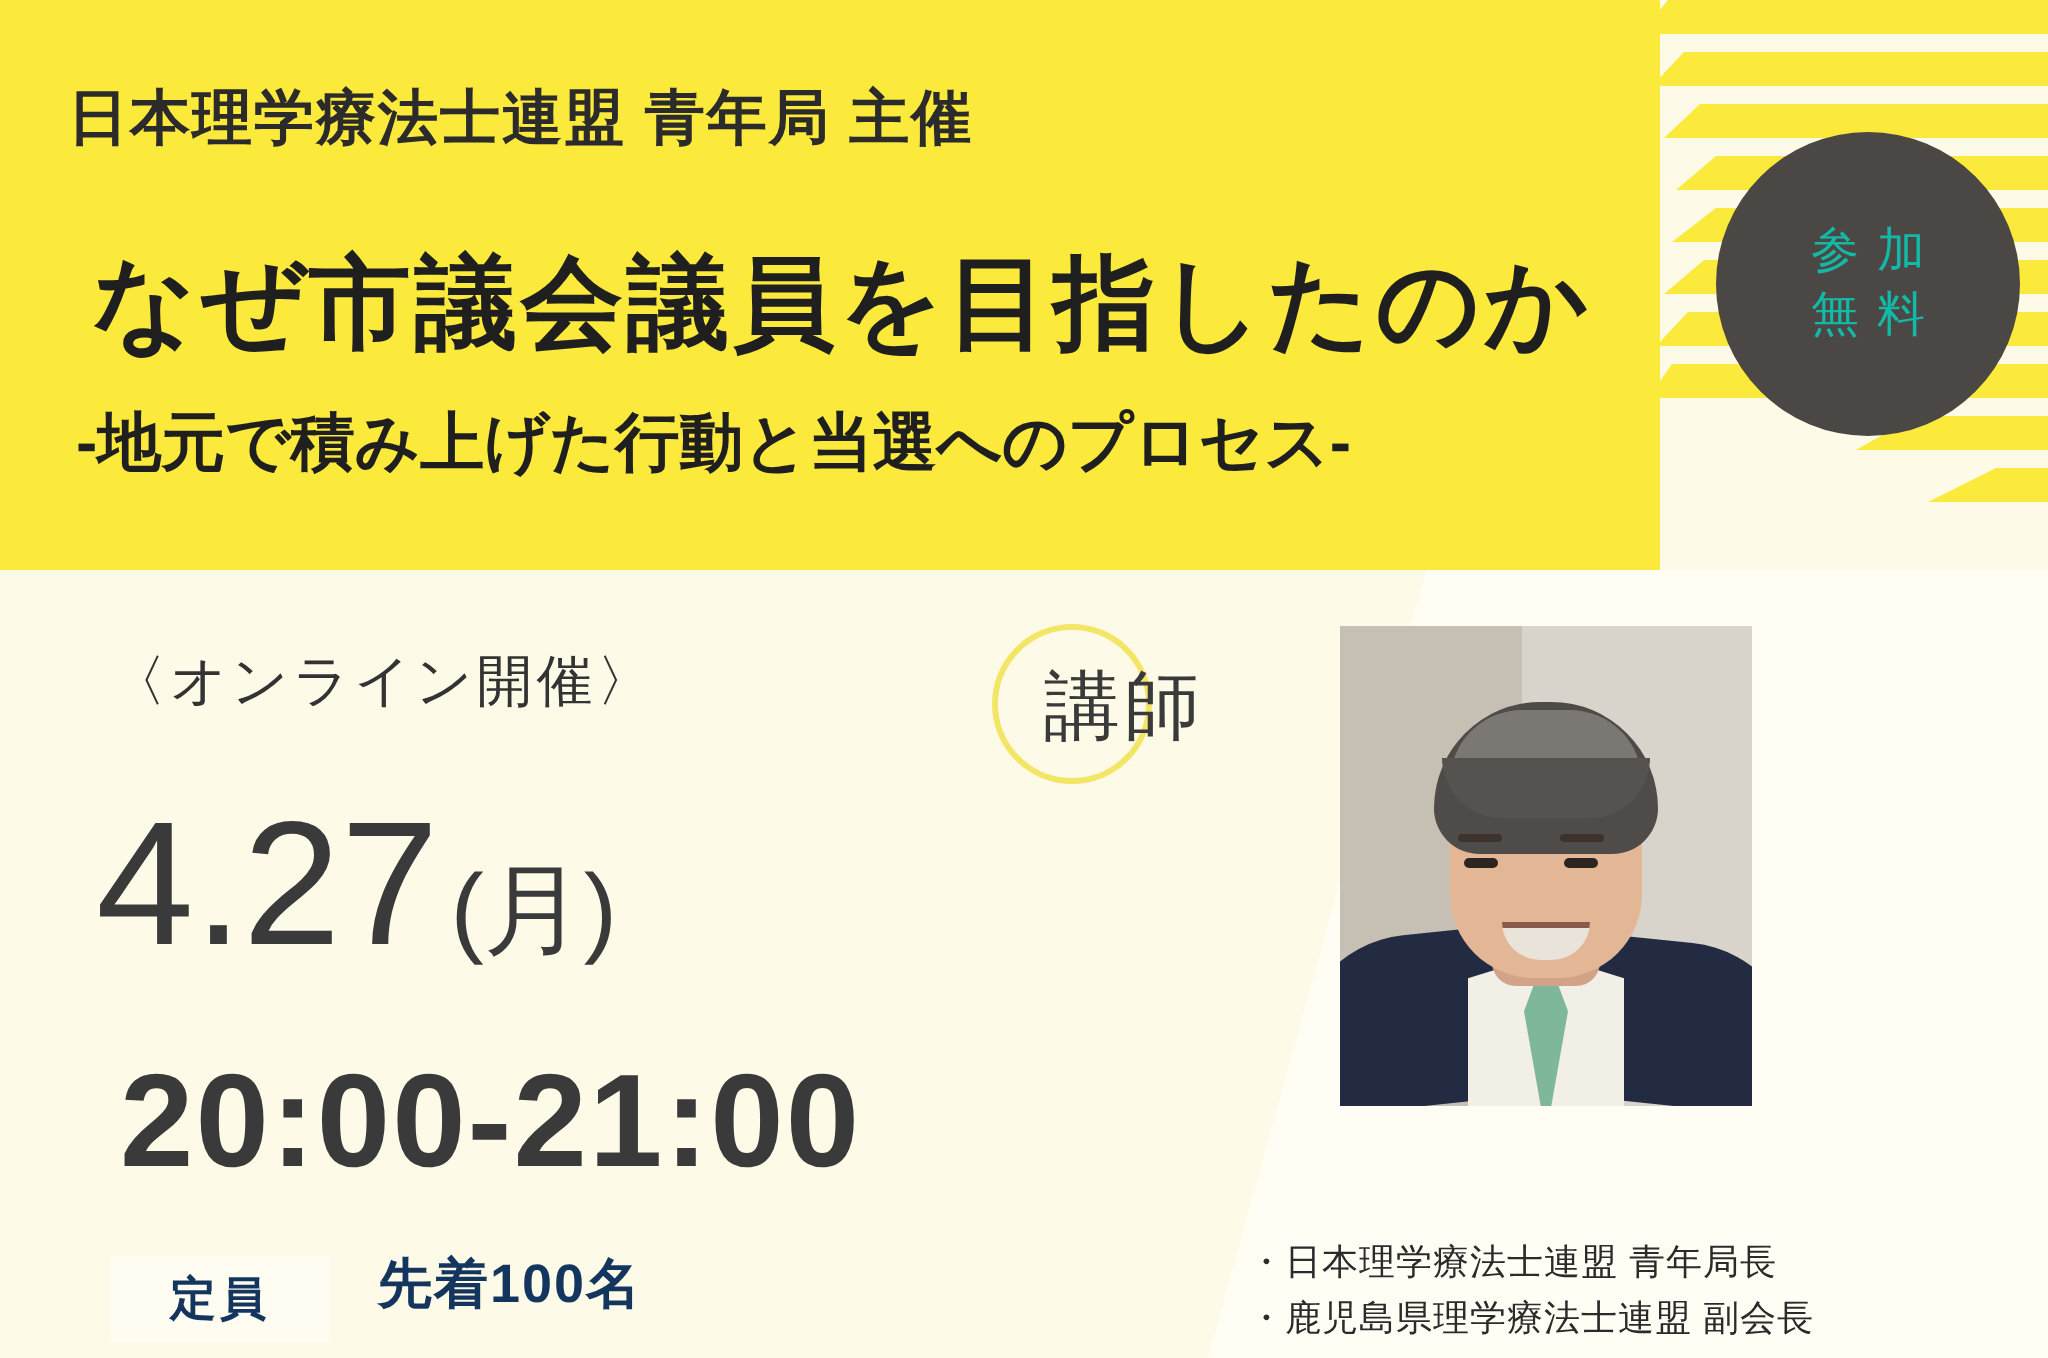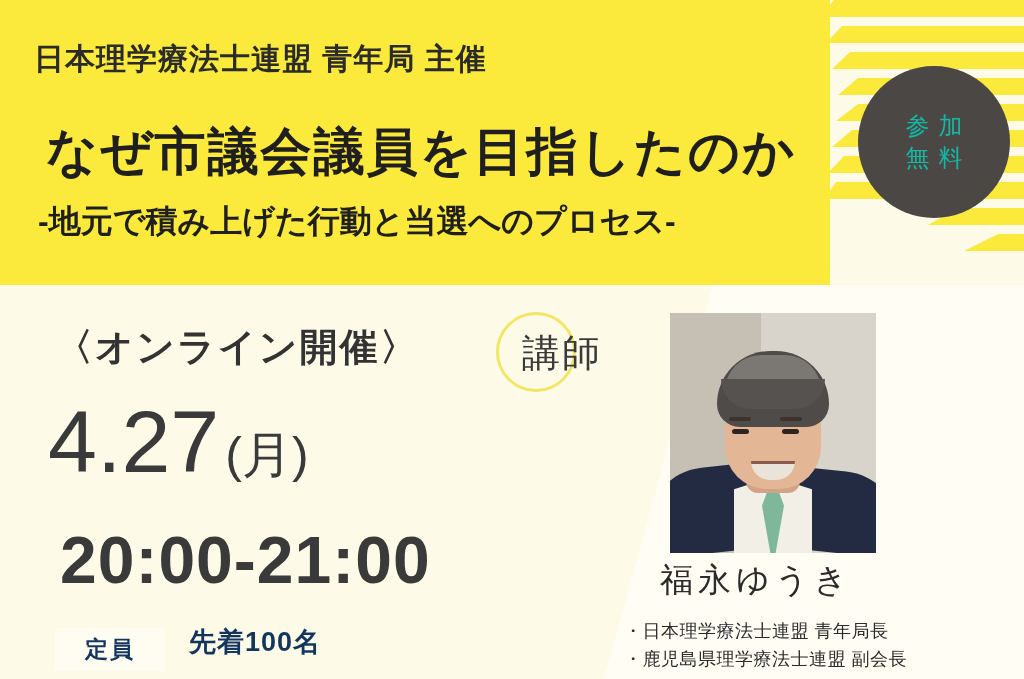--- a/index.html
+++ b/index.html
@@ -115,22 +115,22 @@
     font-weight: 700;
     color: #1f1f1f;
     letter-spacing: 0px;
     white-space: nowrap;
   }
 
   
   .online-label {
     position: absolute;
     left: 55px; top: 322px;
-    font-size: 38px;
-    font-weight: 700;
+    font-size: 28px;
+    font-weight: 400;
     color: #333333;
     letter-spacing: 2px;
     white-space: nowrap;
     z-index: 5;
   }
   .date-row {
     position: absolute;
     left: 48px; top: 398px;
     z-index: 5;
     display: flex;
@@ -417,20 +417,19 @@
     <div class="p-hair"></div>
     <div class="p-hair-grey"></div>
     <div class="p-fringe"></div>
     <div class="p-brow l"></div>
     <div class="p-brow r"></div>
     <div class="p-eye l"></div>
     <div class="p-eye r"></div>
     <div class="p-mouth"></div>
   </div>
 
-  <div class="speaker-name">福永ゆうき</div>
 
   <div class="creds">
     <div class="cred-line">・日本理学療法士連盟 青年局長</div>
     <div class="cred-line">・鹿児島県理学療法士連盟 副会長</div>
   </div>
 
 </div>
 
 </body></html>

